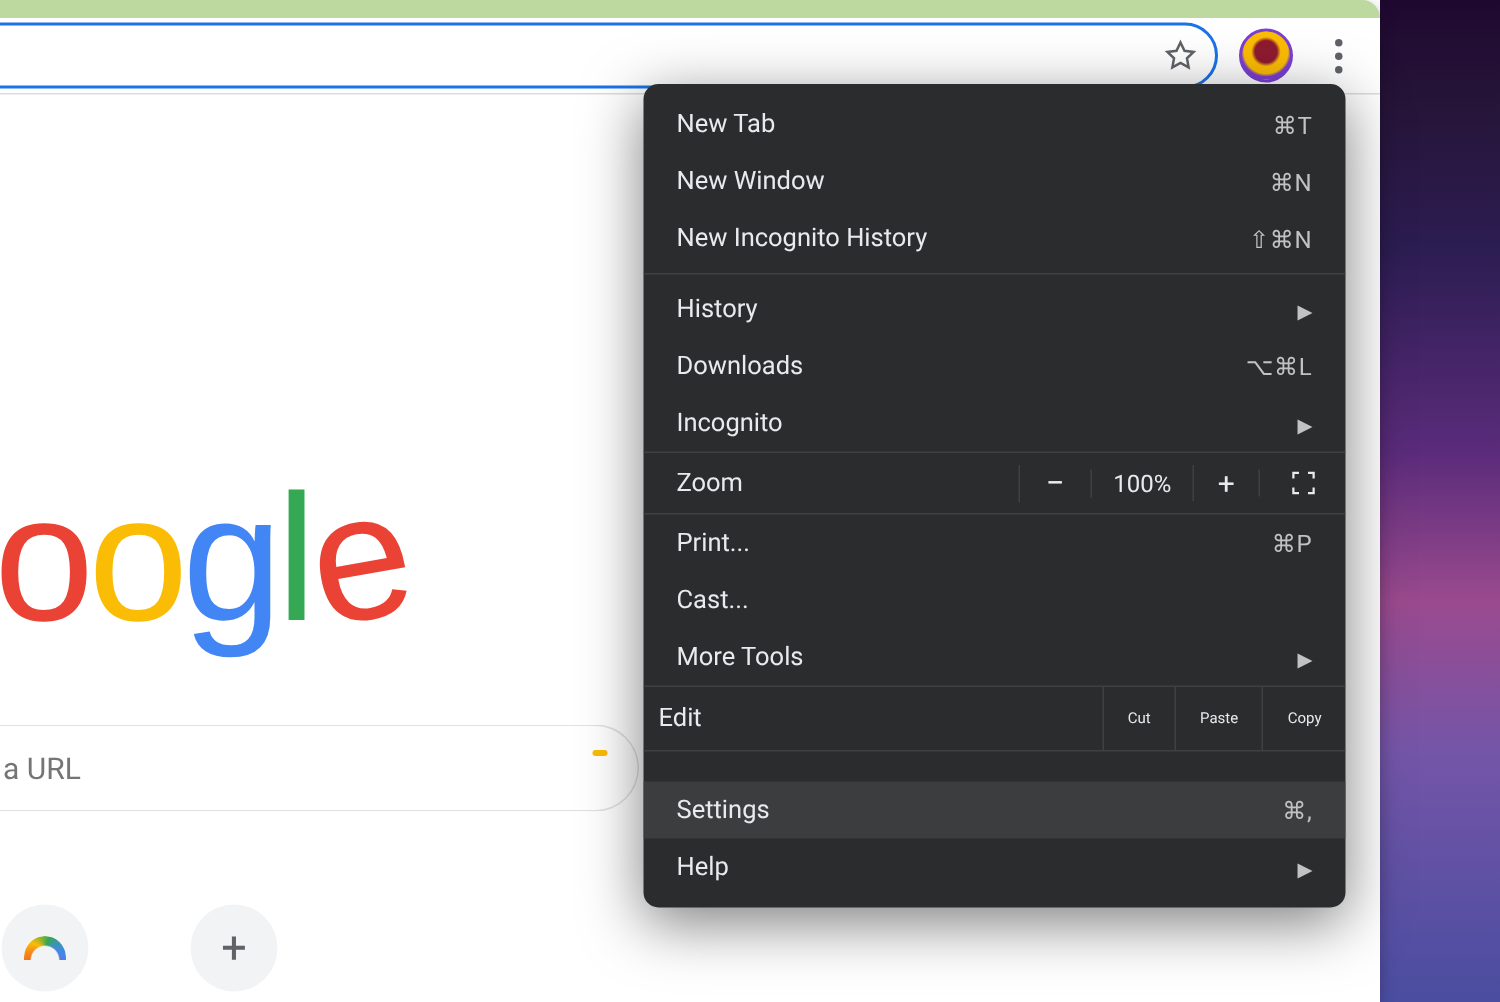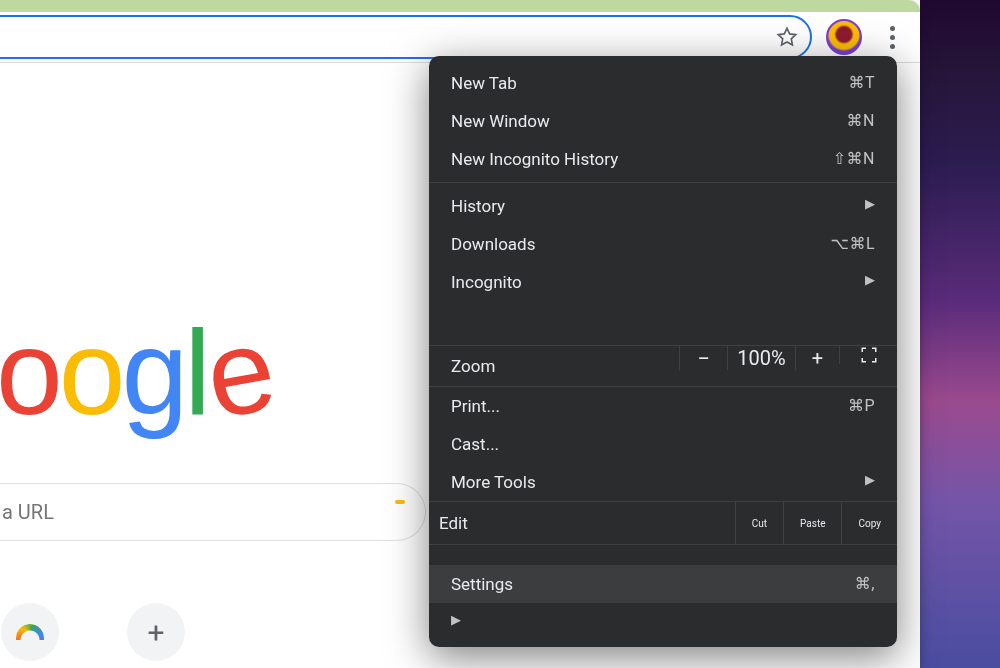--- a/index.html
+++ b/index.html
@@ -202,54 +202,53 @@
       width: 468px;
       background: #2b2c2e;
       border-radius: 10px;
       color: #e8eaed;
       font-size: 17px;
       box-shadow: 0 10px 40px rgba(0,0,0,0.5);
       overflow: hidden;
     }
     .menu-row {
       display: flex;
-      align-items: flex-start;
+      align-items: flex-end;
       justify-content: space-between;
       padding: 9px 22px;
       min-height: 36px;
     }
     .menu-row .label { flex: 1; }
     .menu-row .shortcut-key { color: #c2c2c2; font-size: 16px; letter-spacing: 0.5px; }
     .menu-row .chevron {
       font-size: 13px; color: #c2c2c2;
     }
     .menu-sep {
       height: 1px;
       background: #3f4042;
       margin: 4px 0;
     }
     .menu .highlighted {
       background: #3c3d3f;
       margin-top: 20px;
     }
     .zoom-row {
       display: flex;
-      align-items: flex-start;
+      align-items: center;
       border-top: 1px solid #3f4042;
       border-bottom: 1px solid #3f4042;
-      margin-top: 44px;
     }
     .zoom-row .zlabel { flex: 1; padding: 10px 22px; }
     .zoom-cell {
       border-left: 1px solid #3f4042;
       display: flex; align-items: center; justify-content: center;
       color: #e8eaed;
     }
     .zoom-cell.minus { width: 48px; font-size: 22px; }
-    .zoom-cell.val { width: 68px; font-size: 20px; }
+    .zoom-cell.val { width: 68px; font-size: 16px; }
     .zoom-cell.plus { width: 44px; font-size: 20px; }
     .zoom-cell.full { width: 58px; }
     .full-ic { width: 18px; height: 18px; stroke: #e8eaed; stroke-width: 2; fill: none; }
     .edit-row-container {
       display: flex;
       align-items: stretch;
       border-top: 1px solid #3f4042;
       border-bottom: 1px solid #3f4042;
     }
     .edit-row-container .elabel { flex: 1; padding: 11px 10px; }
@@ -373,18 +372,19 @@
       <div class="edit-cell">Cut</div>
       <div class="edit-cell">Paste</div>
       <div class="edit-cell">Copy</div>
     </div>
 
     <div class="menu-row highlighted">
       <span class="label">Settings</span>
       <span class="shortcut-key">⌘,</span>
     </div>
     <div class="menu-row">
+      <span class="label">Help</span>
       <span class="chevron">▶</span>
     </div>
 
     <div class="menu-group-bot"></div>
   </div>
 </div>
 
 </body></html>

